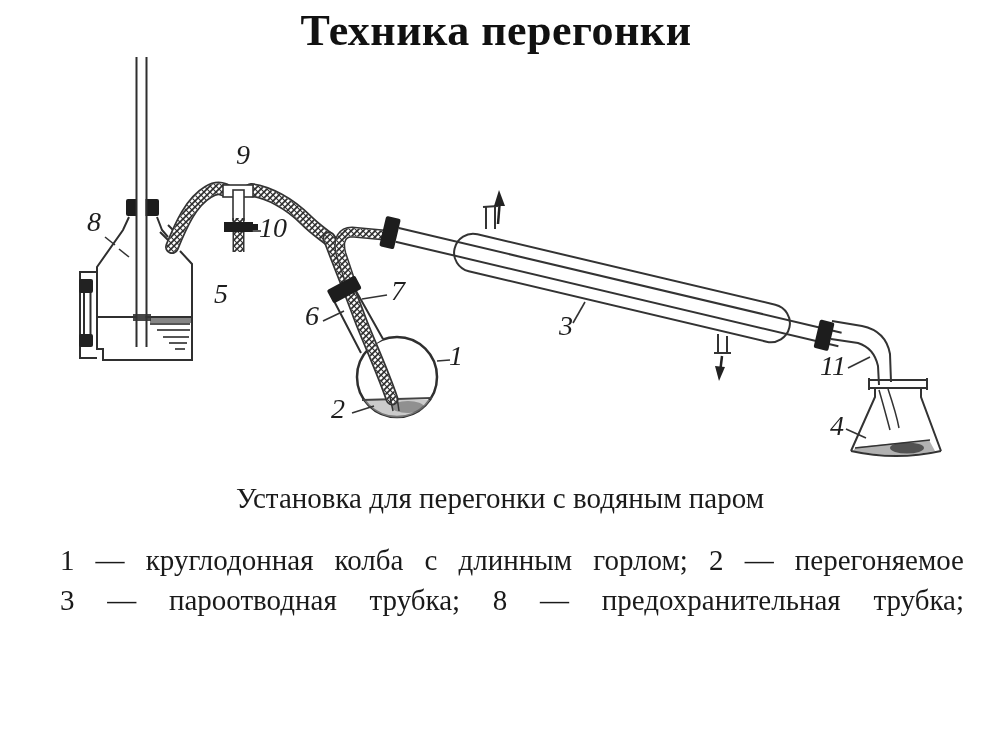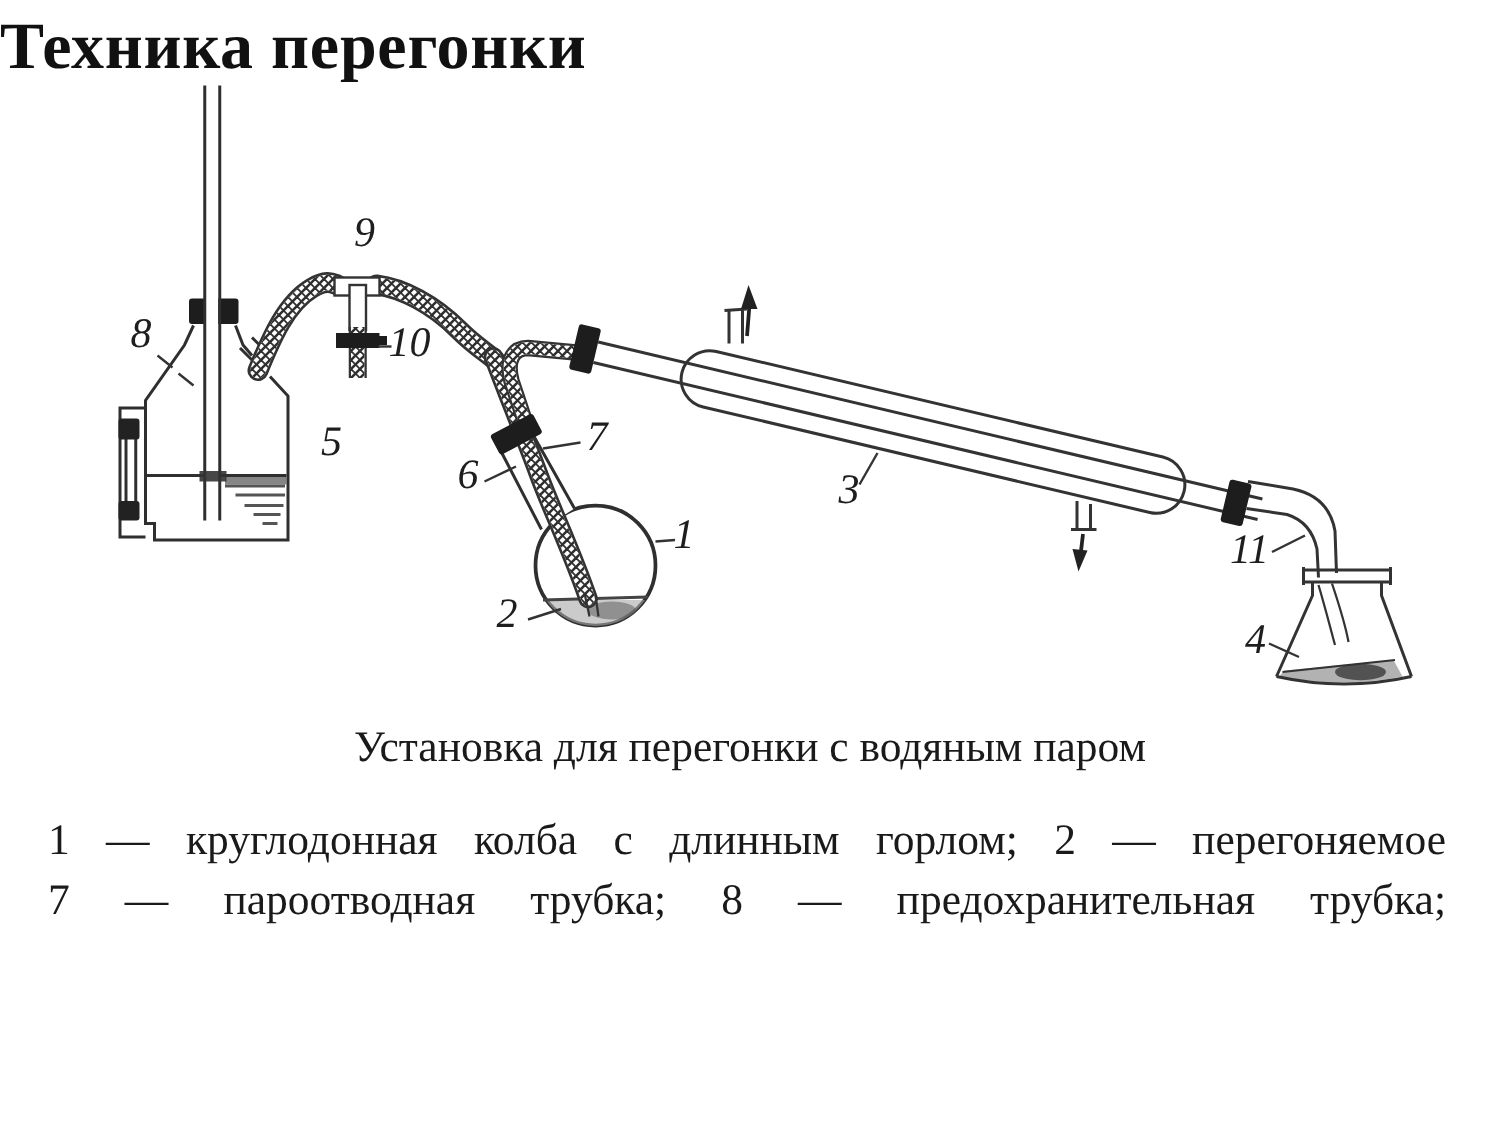--- a/index.html
+++ b/index.html
@@ -2,32 +2,32 @@
 <html><head>
 <meta charset="utf-8">
 <style>
   html,body{margin:0;padding:0;}
   body{
     width:1000px;height:749px;position:relative;overflow:hidden;
     background:#ffffff;color:#161616;
     font-family:"Liberation Serif", serif;
   }
   .title{
-    position:absolute;top:5px;left:0;width:992px;text-align:left;
+    position:absolute;top:5px;left:0;width:992px;text-align:center;
     font-size:44px;font-weight:bold;letter-spacing:0.5px;color:#111;
   }
   .caption{
     position:absolute;top:482px;left:0;width:1000px;text-align:center;
     font-size:29px;color:#1a1a1a;
   }
   .legend{
     position:absolute;top:541px;left:32px;width:932px;
     font-size:29px;line-height:39.5px;color:#1a1a1a;
   }
-  .legend .just{text-align:justify;text-align-last:justify;}
+  .legend .just{text-align:justify;text-align-last:justify;margin-left:28px;}
   svg.diagram{position:absolute;top:0;left:0;filter:blur(0.3px);}
   text.num{font-family:"Liberation Serif",serif;font-style:italic;font-size:28px;fill:#1e1e1e;}
 </style>
 </head>
 <body>
 
 <div class="title">Техника перегонки</div>
 
 <svg class="diagram" width="1000" height="480" viewBox="0 0 1000 480" xmlns="http://www.w3.org/2000/svg">
   <defs>
@@ -190,14 +190,14 @@
     <text class="num" x="243" y="164">9</text>
     <text class="num" x="273" y="237">10</text>
     <text class="num" x="833" y="375">11</text>
   </g>
 </svg>
 
 <div class="caption">Установка для перегонки с водяным паром</div>
 
 <div class="legend">
   <div class="just">1 — круглодонная колба с длинным горлом; 2 — перегоняемое</div>
-  <div class="just">7 — пароотводная трубка; 8 — предохранительная трубка;</div>
+  <div class="just">3 — пароотводная трубка; 8 — предохранительная трубка;</div>
 </div>
 
 </body></html>

